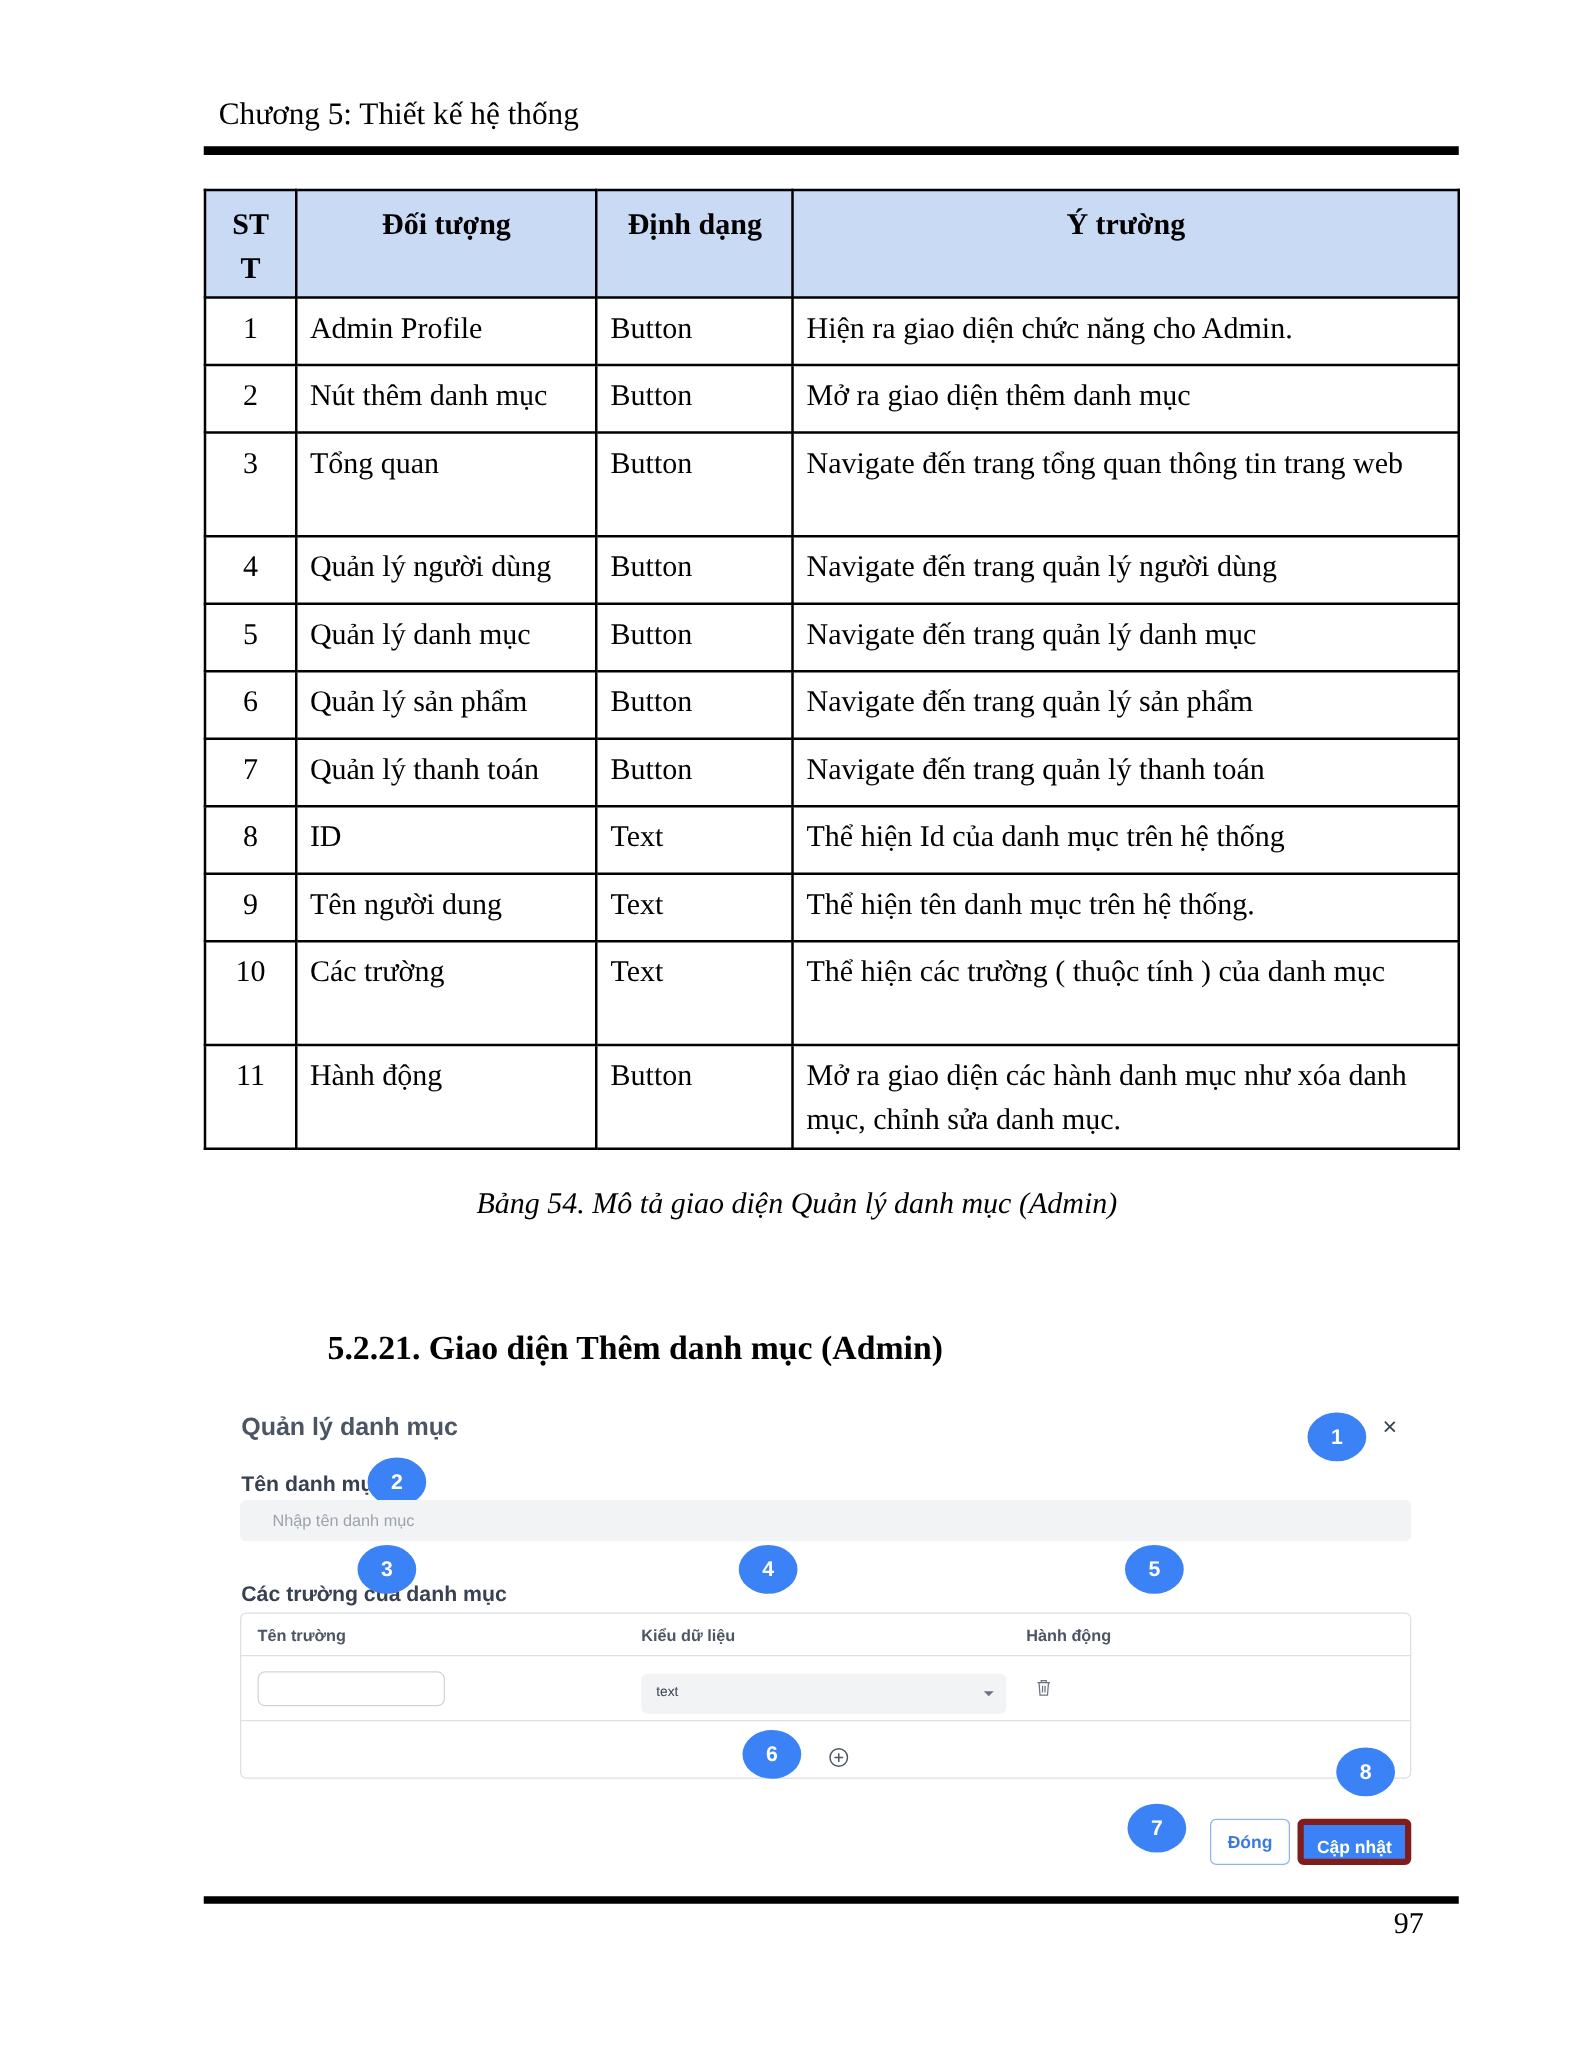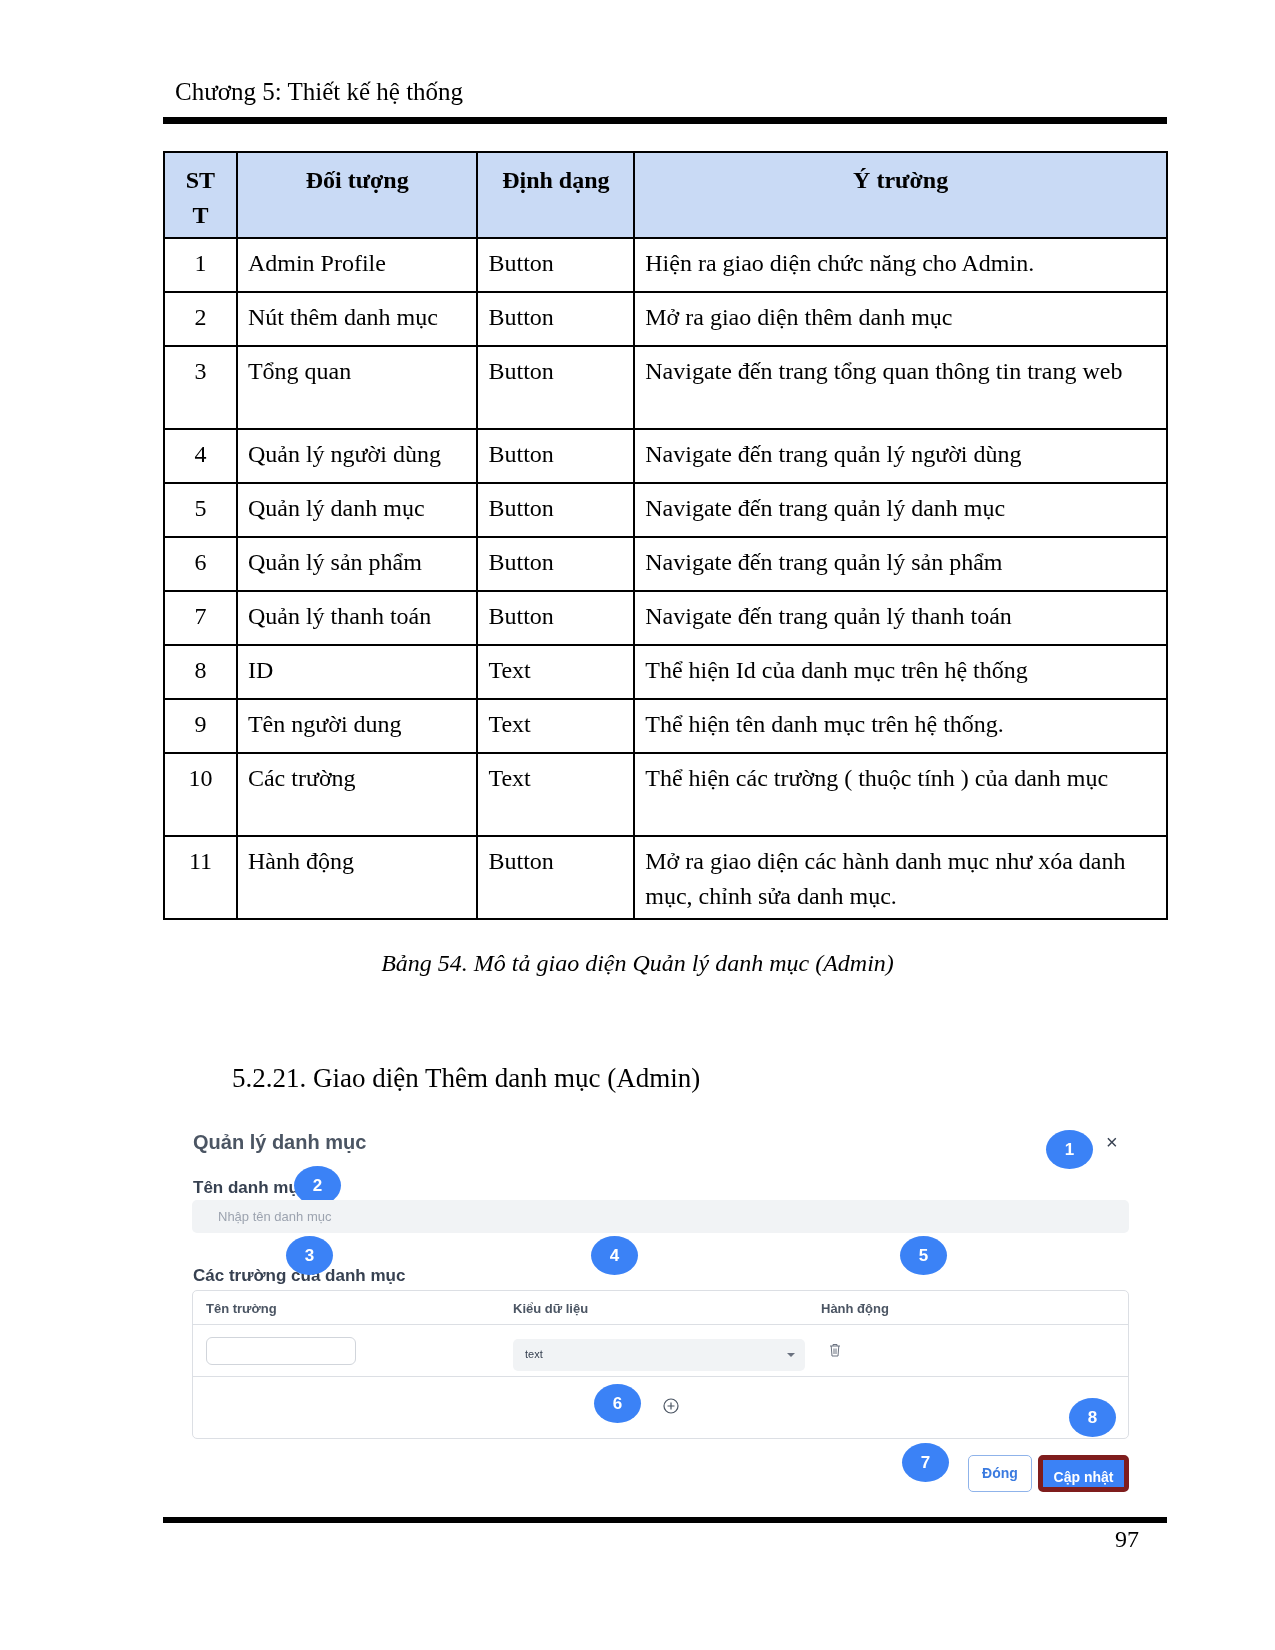--- a/index.html
+++ b/index.html
@@ -16,31 +16,31 @@
   table.desc td.stt { text-align: center; padding-left: 2px; padding-right: 2px; }
   table.desc col.c1 { width: 73px; }
   table.desc col.c2 { width: 241px; }
   table.desc col.c3 { width: 157px; }
   table.desc col.c4 { width: 534px; }
   tr.h1 td { height: 54px; }
   tr.h2 td { height: 83px; }
 
   .caption { position: absolute; left: 0; width: 1275px; top: 950px; text-align: center; font-style: italic; font-size: 24px; }
 
-  .section-heading { position: absolute; left: 232px; top: 1063px; font-size: 27px; font-weight: normal; text-align: center; }
+  .section-heading { position: absolute; left: 262px; top: 1063px; font-size: 27px; font-weight: bold; text-align: center; }
 
   
   .ui { position: absolute; left: 180px; top: 1120px; width: 980px; height: 380px; font-family: "Liberation Sans", sans-serif; }
   .ui-title { position: absolute; left: 13px; top: 11px; font-size: 20px; font-weight: bold; color: #4b5563; }
   .ui-close { position: absolute; left: 926px; top: 12px; font-size: 20px; color: #374151; cursor: pointer; line-height: 20px; }
   .ui-label { position: absolute; font-size: 17px; font-weight: bold; color: #374151; }
   .ui-input { position: absolute; left: 12px; top: 80px; width: 937px; height: 33px; background: #f1f3f5; border: none; border-radius: 5px; padding-left: 26px; font-size: 13px; color: #374151; font-family: "Liberation Sans", sans-serif; }
   .ui-input::placeholder { color: #9ca3af; }
 
-  .fields { position: absolute; left: 12px; top: 170px; width: 937px; height: 149px; border: 1px solid #dcdfe4; border-radius: 5px; }
+  .fields { position: absolute; left: 12px; top: 170px; width: 937px; height: 133px; border: 1px solid #dcdfe4; border-radius: 5px; }
   .fields .hrow { position: absolute; left: 0; top: 0; width: 100%; height: 34px; border-bottom: 1px solid #dcdfe4; }
   .fields .drow { position: absolute; left: 0; top: 34px; width: 100%; height: 52px; border-bottom: 1px solid #dcdfe4; }
   .fields .hcell { position: absolute; top: 10px; font-size: 13px; font-weight: bold; color: #4b5563; }
   .name-input { position: absolute; left: 13px; top: 12px; width: 150px; height: 28px; border: 1px solid #d1d5db; border-radius: 6px; background: #fff; }
   .type-select { position: absolute; left: 320px; top: 14px; width: 292px; height: 32px; background: #f1f3f5; border-radius: 5px; font-size: 11px; color: #374151; padding: 9px 0 0 12px; }
   .type-select .caret { position: absolute; right: 10px; top: 14px; width: 0; height: 0; border-left: 4px solid transparent; border-right: 4px solid transparent; border-top: 4px solid #6b7280; }
   .trash { position: absolute; left: 636px; top: 18px; width: 12px; height: 14px; }
   .add-icon { position: absolute; left: 470px; top: 107px; width: 16px; height: 16px; }
 
   .btn { position: absolute; top: 335px; height: 37px; border-radius: 5px; font-size: 14px; font-weight: bold; text-align: center; line-height: 35px; cursor: pointer; font-family: "Liberation Sans", sans-serif; }

